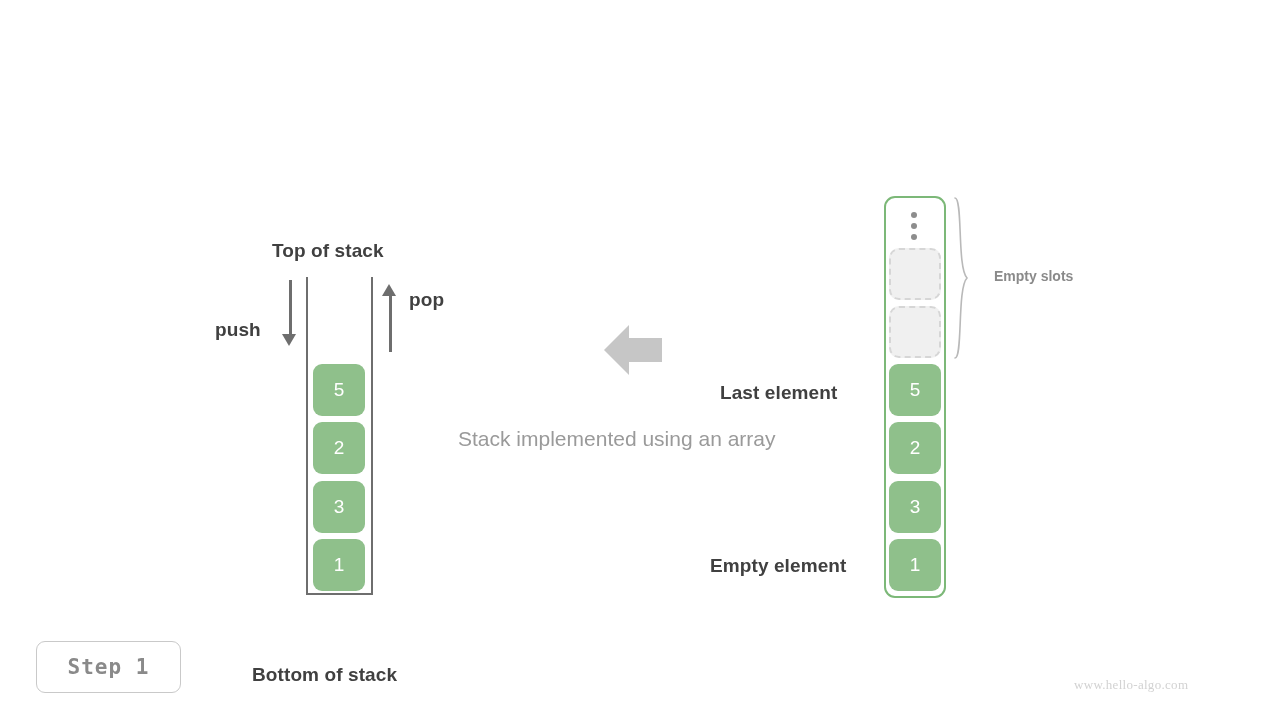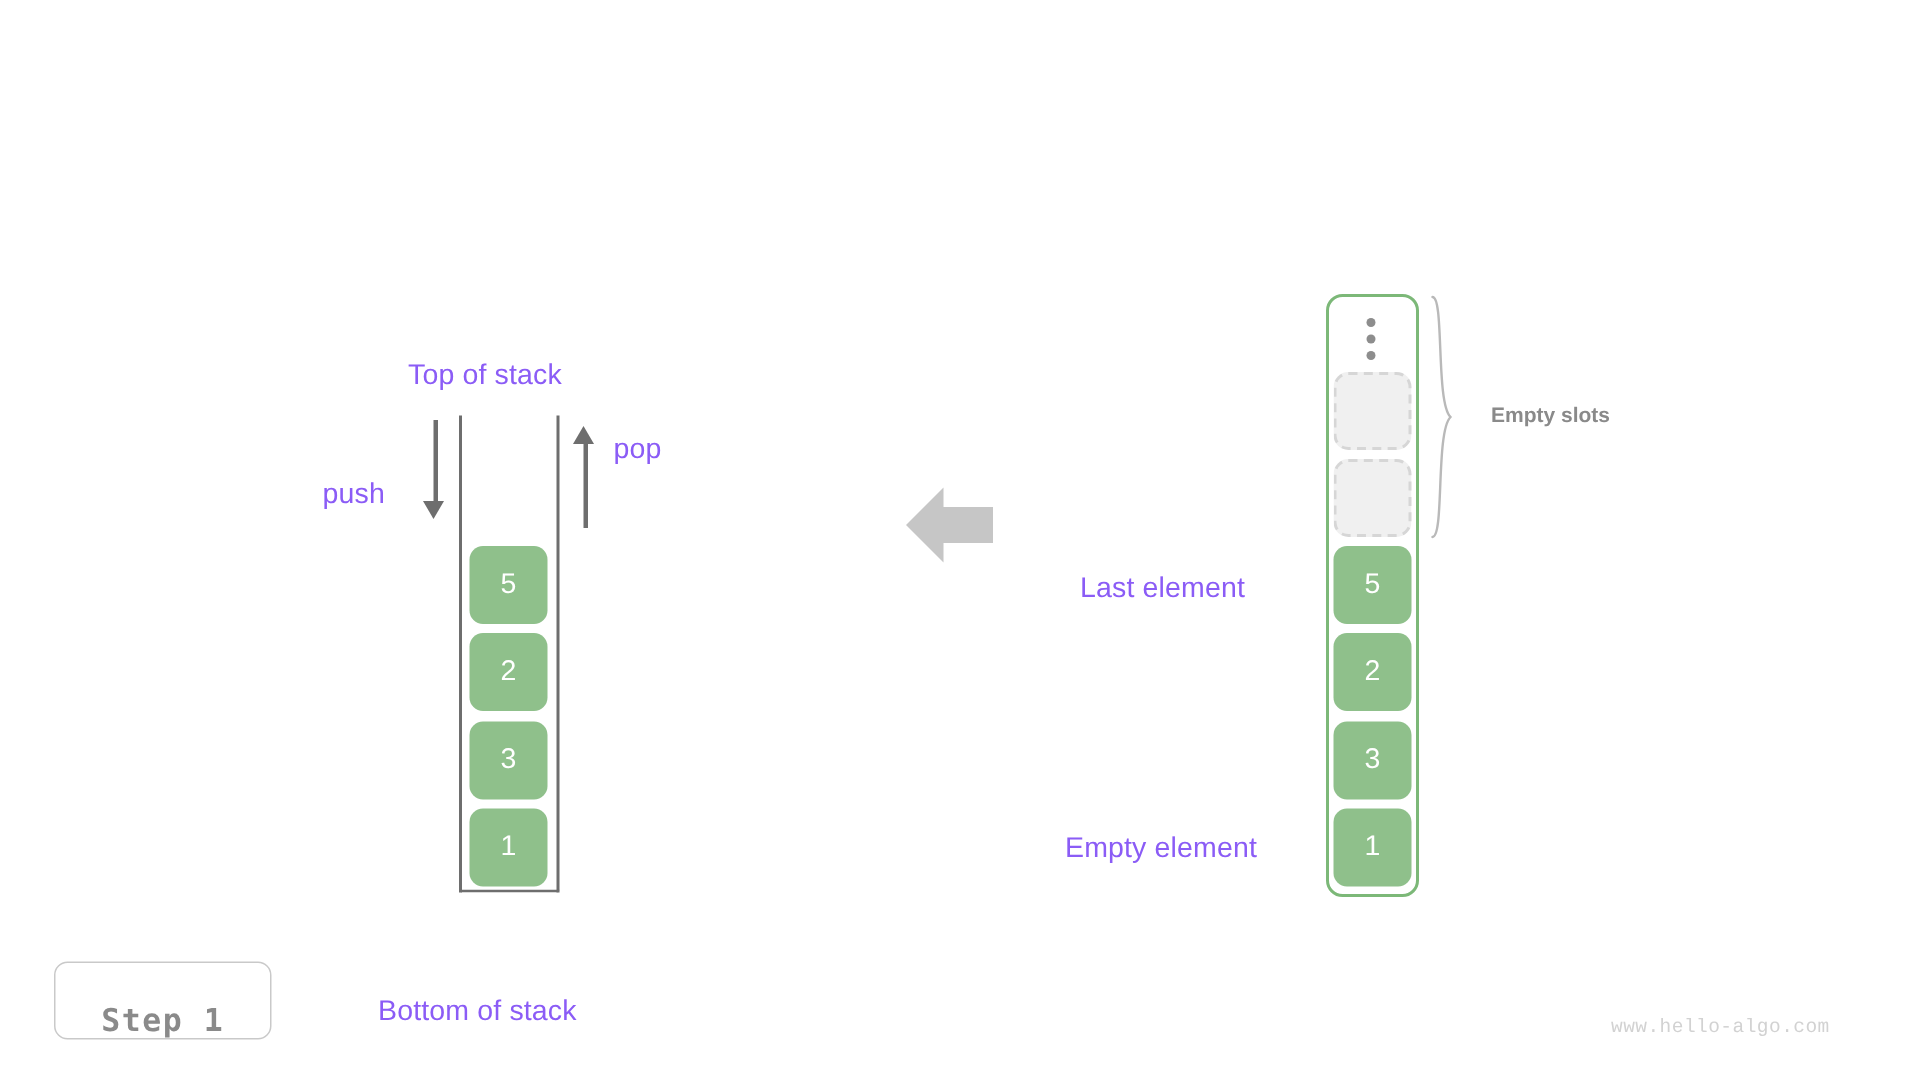--- a/index.html
+++ b/index.html
@@ -19,23 +19,23 @@
   .stage {
     position: absolute;
     left: 0; top: 0;
     width: 1280px;
     height: 720px;
   }
 
   
   .label-dark {
     position: absolute;
-    color: #8b5cf6;
+    color: #404040;
     font-size: 19px;
-    font-weight: normal;
+    font-weight: bold;
     white-space: nowrap;
     letter-spacing: 0.1px;
   }
   .label-gray {
     position: absolute;
     color: #8a8a8a;
     font-size: 14px;
     font-weight: bold;
     white-space: nowrap;
   }
@@ -170,38 +170,38 @@
   #step-badge {
     position: absolute;
     left: 36px;
     top: 641px;
     width: 145px;
     height: 52px;
     border: 1px solid #c9c9c9;
     border-radius: 9px;
     background: #ffffff;
     display: flex;
-    align-items: flex-end;
+    align-items: center;
     justify-content: center;
     box-sizing: border-box;
   }
   #step-badge span {
     font-family: "DejaVu Sans Mono", monospace;
     font-size: 21px;
     font-weight: bold;
     color: #8a8a8a;
     letter-spacing: 1px;
   }
 
   
   #watermark {
     position: absolute;
     left: 1074px;
     top: 677px;
-    font-family: Liberation Mono, monospace;
+    font-family: Liberation Serif, serif;
     font-size: 13px;
     color: #d2d2d2;
     white-space: nowrap;
     letter-spacing: 0.3px;
   }
 </style>
 </head>
 <body>
 
 <div class="stage">
@@ -230,20 +230,21 @@
   </div>
 
   <div class="label-dark" style="left:252px; top:616px;margin-top:48px;">Bottom of stack</div>
 
   <div id="block-arrow">
     <svg width="58" height="52" viewBox="0 0 58 52" aria-hidden="true">
       <polygon points="0,26 25,1 25,14 58,14 58,38 25,38 25,51" fill="#c6c6c6"></polygon>
     </svg>
   </div>
 
+  <div class="caption" style="left:458px; top:427px;">Stack implemented using an array</div>
 
   <div id="right-stack"></div>
 
   <div id="right-dots">
     <i></i>
       <i></i>
       <i></i>
   </div>
 
   <div class="slot-empty" style="left:889px; top:248px;"></div>

